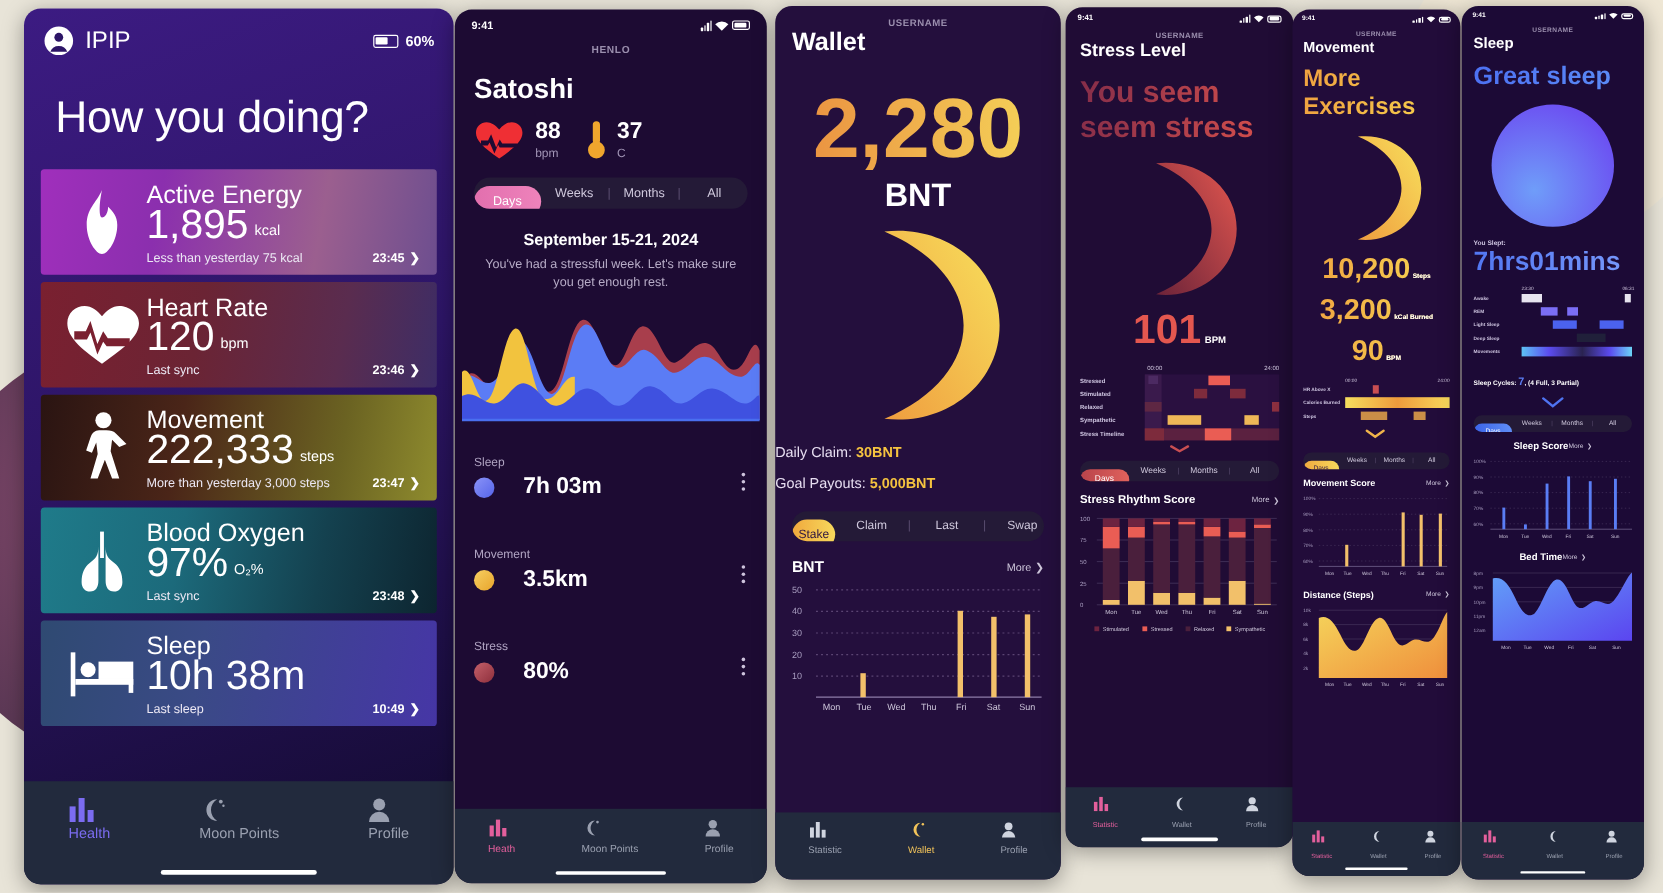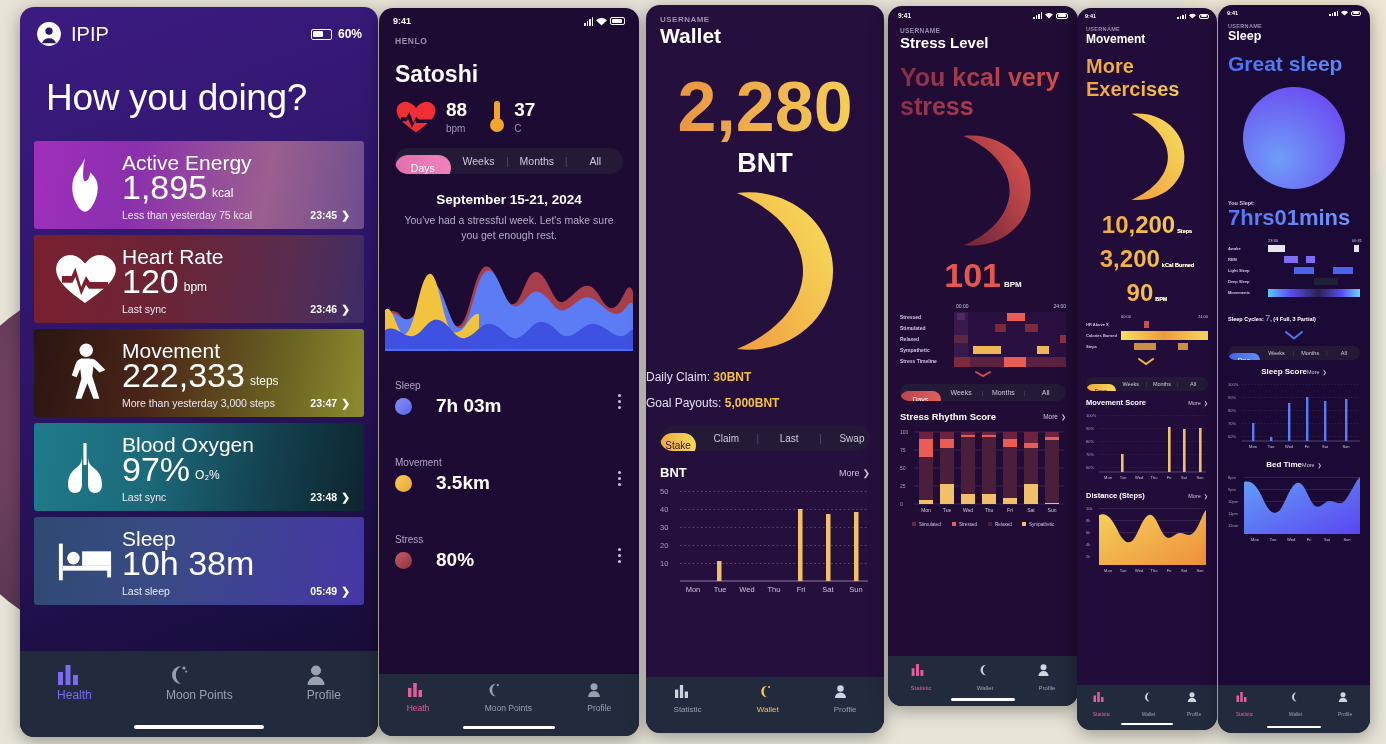--- a/index.html
+++ b/index.html
@@ -14,21 +14,21 @@
 
   
   .phone{position:relative;background:#1e0b30;overflow:hidden;border-radius:14px;
          box-shadow:0 4px 18px rgba(0,0,0,.35);}
   .statusbar{display:flex;justify-content:space-between;align-items:center;color:#fff;}
   .sbicons{display:flex;gap:3px;align-items:center;}
   .bars{display:flex;align-items:flex-end;gap:1px;}
   .bars i{display:block;background:#fff;width:1.5px;border-radius:.5px;}
   .batt{border:1px solid #fff;border-radius:2px;position:relative;}
   .batt b{display:block;background:#fff;height:100%;border-radius:1px;}
-  .eyebrow{color:#9b8fae;font-weight:bold;letter-spacing:.06em;}
+  .eyebrow{color:#9b8fae;font-weight:bold;letter-spacing:.06em;text-align:center;}
   .ttl{color:#fff;font-weight:bold;}
   .tabs{display:flex;align-items:center;background:#241a37;border-radius:999px;overflow:hidden;}
   .tab{flex:1;text-align:center;color:#cfc8dc;}
   .tab.on{color:#fff;font-weight:normal;border-radius:999px;margin-top:13px;}
   .tsep{color:#5a4d70;}
   .navbar{position:absolute;left:0;right:0;bottom:0;background:#222a3d;
           display:flex;align-items:flex-start;justify-content:space-around;}
   .navitem{text-align:center;color:#9aa0b0;}
   .navitem .ic{display:block;margin:0 auto;}
   .homebar{position:absolute;left:50%;transform:translateX(-50%);background:#fff;border-radius:99px;}
@@ -257,21 +257,21 @@
           <rect x="26" y="12" width="30" height="15" fill="#fff"></rect>
           <rect x="6" y="27" width="50" height="5" fill="#fff"></rect>
           <rect x="52" y="27" width="4" height="12" fill="#fff"></rect>
         </svg>
       </div>
       <div class="body">
         <div class="label">Sleep</div>
         <div class="val"><span>10h 38m</span></div>
         <div class="sub">Last sleep</div>
         <div class="time">
-              <span>05:49</span>
+              <span>10:49</span>
               <span>❯</span>
             </div>
       </div>
     </div>
   </div>
 
   <div class="navbar" style="padding-top:14px;">
     <div class="navitem" style="color:#7b6cf0;">
       <span class="ic">
         <svg width="22" height="20" viewBox="0 0 22 20">
@@ -577,21 +577,21 @@
             <b style="width:92%"></b>
           </span>
     </span>
   </div>
 
   <div class="hello">
     <div class="eyebrow">USERNAME</div>
     <div class="ttl">Stress Level</div>
   </div>
 
-  <div class="hero">You kcal very stress</div>
+  <div class="hero">You seem seem stress</div>
 
   <div style="display:flex;justify-content:center;margin-top:10px;">
     <svg width="112" height="122" viewBox="0 0 160 165">
       <defs>
             <linearGradient id="moonR" x1="0" y1="1" x2="1" y2="0">
         <stop offset="0" stop-color="#6b2339"></stop>
               <stop offset="1" stop-color="#e4574f"></stop>
             </linearGradient>
           </defs>
       <path fill="url(#moonR)" d="M52 4C95 22 118 52 118 82c0 30-23 60-66 78 50 6 96-28 96-78S102-2 52 4z"></path>

